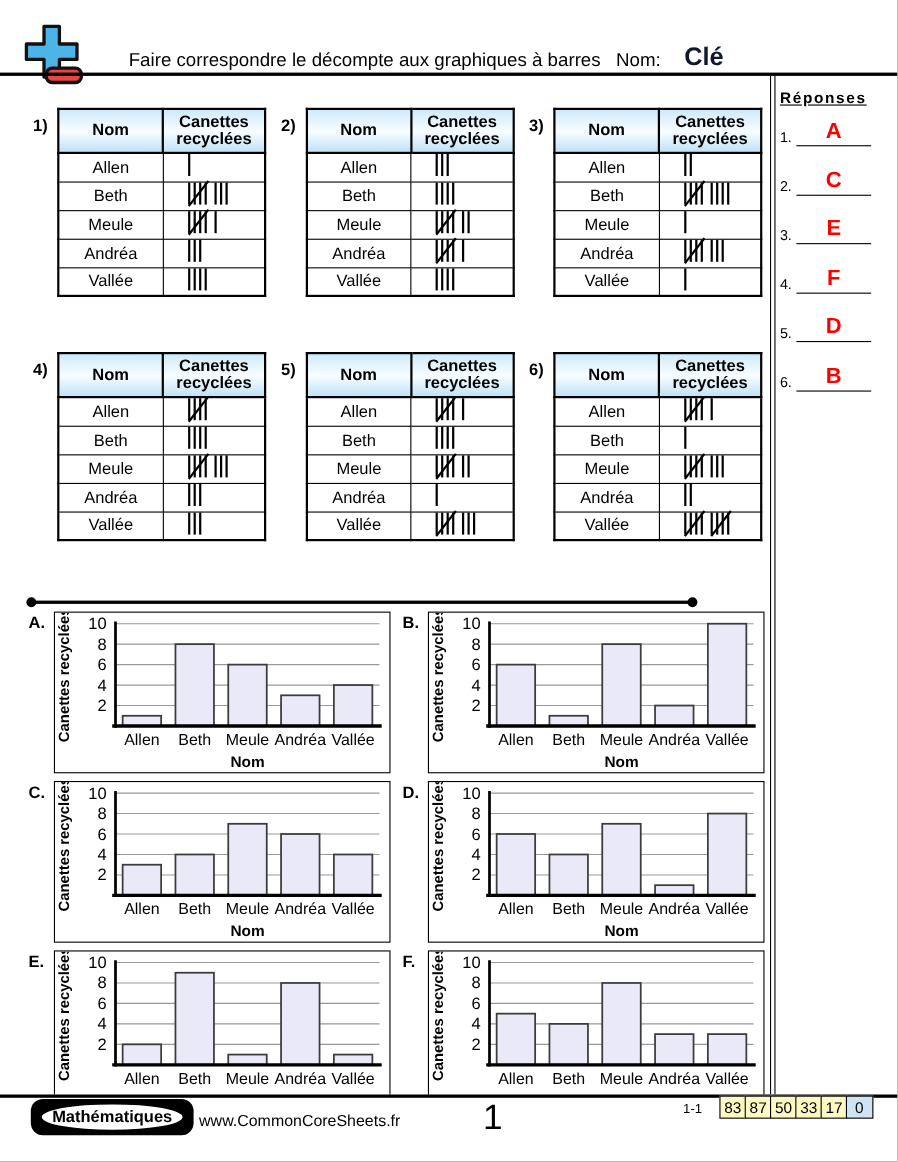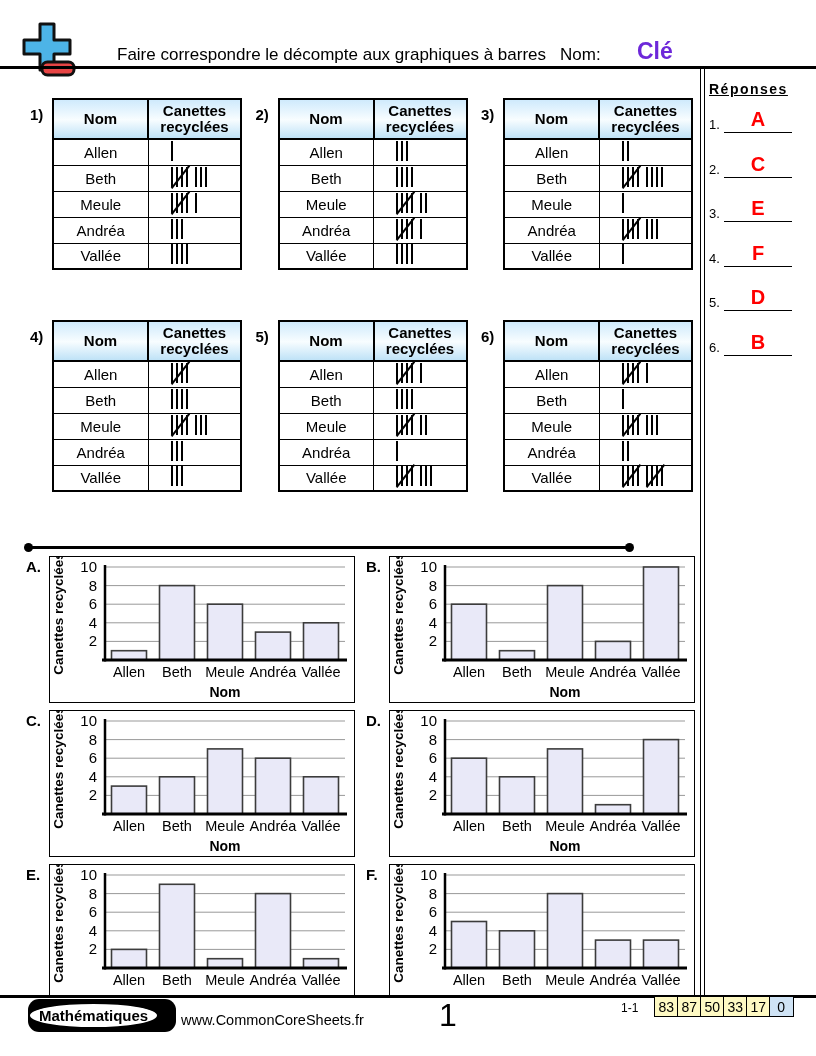--- a/index.html
+++ b/index.html
@@ -68,21 +68,21 @@
   }
   .answer-item { position:absolute; left:704px; width:100px; height:34px; }
   .answer-num { position:absolute; left:5px; bottom:1px; font-size:13px; }
   .answer-line { position:absolute; left:20px; right:12px; bottom:0; border-bottom:1.6px solid #000; text-align:center; }
   .answer-value { font-weight:bold; font-size:20px; line-height:1.2; display:inline-block; padding-bottom:1px; }
 
   
   .footer-rule { position:absolute; left:0; top:995px; width:816px; height:3px; background:#000; }
   .brand {
     position:absolute; left:28px; top:999px; width:148px; height:33px; background:#000;
-    border-radius:11px; display:flex; align-items:center; 
+    border-radius:11px; display:flex; align-items:center; justify-content:center;
   }
   .brand-oval {
     background:#fff; border:2px solid #000; border-radius:50%;
     font-size:15px; font-weight:bold; white-space:nowrap; padding:3px 9px;
   }
   .website { position:absolute; left:181px; top:1012px; font-size:14.5px; }
   .page-num { position:absolute; left:398px; top:997px; width:100px; text-align:center; font-size:32px; }
   .score-label { position:absolute; left:621px; top:1001px; font-size:12px; }
   .score-boxes { position:absolute; left:654px; top:996px; display:flex; }
   .score-box {
@@ -98,21 +98,21 @@
   <div class="content-clip">
 
     <div class="logo">
       <svg width="66" height="60" viewBox="0 0 66 60">
         <path d="M24 4 h14 v16 h16 v14 h-16 v16 h-14 v-16 H8 V20 h16 Z" fill="#4db4e7" stroke="#111" stroke-width="3" stroke-linejoin="round"></path>
         <rect x="26" y="42" width="32" height="13" rx="5.5" fill="#e84545" stroke="#111" stroke-width="3"></rect>
       </svg>
     </div>
     <div class="title">Faire correspondre le décompte aux graphiques à barres</div>
     <div class="nom-label">Nom:</div>
-    <div class="nom-value" id="nom-value" style="color: #6d28d9; margin-left: 15px;">Clé</div>
+    <div class="nom-value" id="nom-value" style="color: #0f172a;">Clé</div>
     <div class="header-rule"></div>
 
     <div id="tables-layer">
   <div class="table-unit" style="left: 30px; top: 98px;">
     <span class="tnum">1)</span>
     <table class="tally-table">
       <thead>
         <tr>
           <th class="th-nom">Nom</th>
           <th class="th-can">Canettes recyclées</th>

